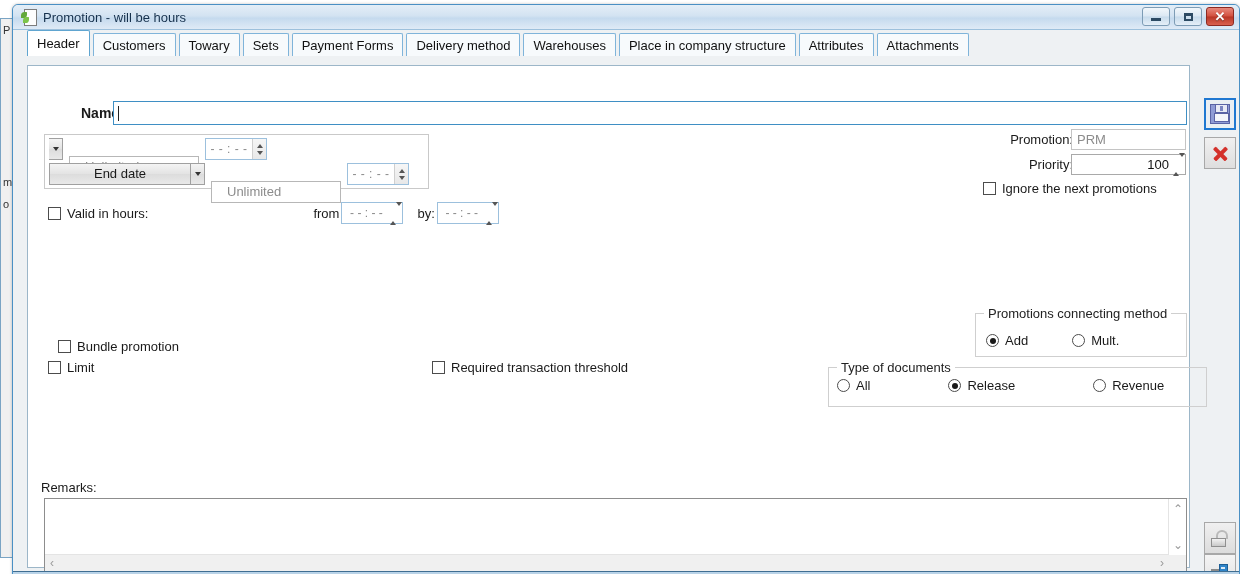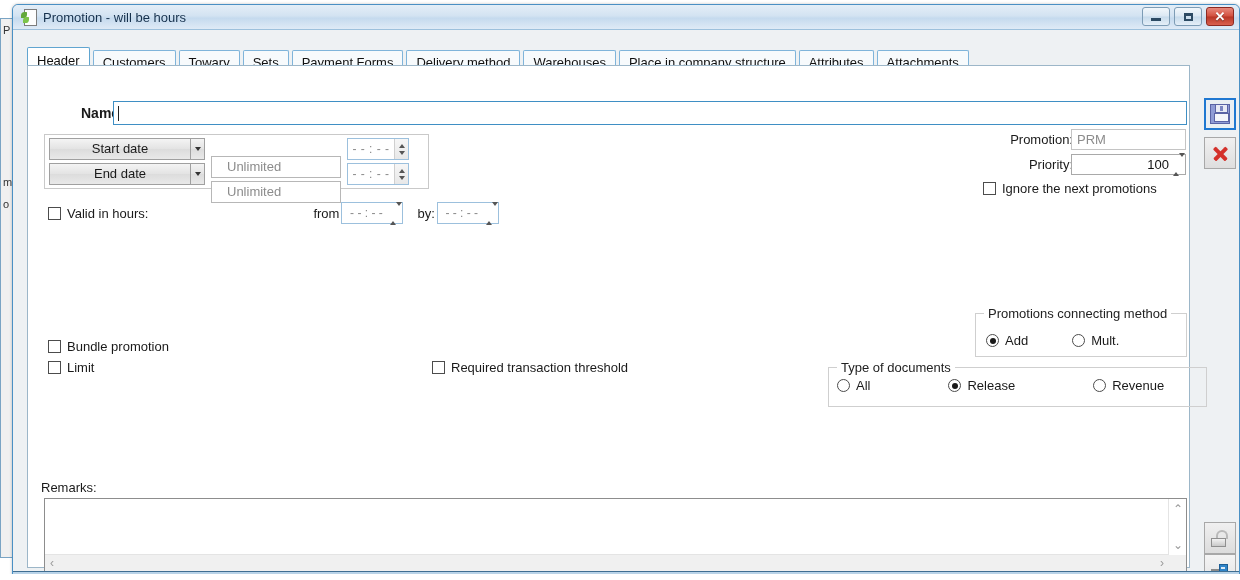--- a/index.html
+++ b/index.html
@@ -71,21 +71,21 @@
   .close-glyph{
     font-size:13px;color:#fff;line-height:1;font-weight:bold;
     text-shadow:0 1px 1px rgba(0,0,0,.4);
   }
 
   
   .client{position:relative;height:547px;background:#eef1f3;}
 
   
   .tabstrip{
-    position:absolute;left:14px;top:17px;right:14px;height:26px;
+    position:absolute;left:14px;top:0;right:14px;height:26px;
     display:flex;align-items:flex-end;
   }
   .tab{
     height:23px;line-height:23px;padding:0 9px;
     border:1px solid #7fb4da;border-bottom:none;
     background:#f7fafc;color:#111;
     font-size:13px;white-space:nowrap;margin-right:3px;
     box-sizing:border-box;border-radius:2px 2px 0 0;
   }
   .tab.active{
@@ -197,21 +197,21 @@
     width:20px;height:20px;border-left:1px solid #d7d7d7;
     background:linear-gradient(to bottom,#efefef,#dedede);
     display:flex;align-items:center;justify-content:center;
   }
   .chev{
     width:7px;height:7px;border-right:2px solid #9a9a9a;border-bottom:2px solid #9a9a9a;
     transform:rotate(45deg) translate(-2px,-2px);
   }
 
   
-  .cb-bundle{position:absolute;left:35px;top:309px;}
+  .cb-bundle{position:absolute;left:45px;top:309px;}
   .cb-limit{position:absolute;left:35px;top:330px;}
   .cb-thresh{position:absolute;left:419px;top:330px;}
 
   
   .grp-connect{left:962px;top:283px;width:212px;height:44px;position:absolute;}
   .grp-doctype{left:795px;top:337px;width:379px;height:40px;position:absolute;margin-left:20px;}
   .radios{position:absolute;display:flex;align-items:center;}
   .rad{display:inline-flex;align-items:center;gap:6px;font-size:13px;white-space:nowrap;}
   .circle{
     width:13px;height:13px;border:1px solid #4c4c4c;border-radius:50%;background:#fff;
@@ -377,21 +377,20 @@
       <div class="page"></div>
 
       <div class="name-label">Name:</div>
       <div class="name-input">
         <span class="caret"></span>
         <span></span>
       </div>
 
       <div class="datebox">
         <div class="daterow r1">
-          <div class="btn-date">Start date</div>
           <div class="btn-dropdown">
             <span class="tri-down"></span>
           </div>
           <div class="txt-unl">Unlimited</div>
           <div class="spin">
             <span class="val">- - : - -</span>
             <span class="arrows">
               <i class="ar-up"></i>
               <i class="ar-dn"></i>
             </span>

